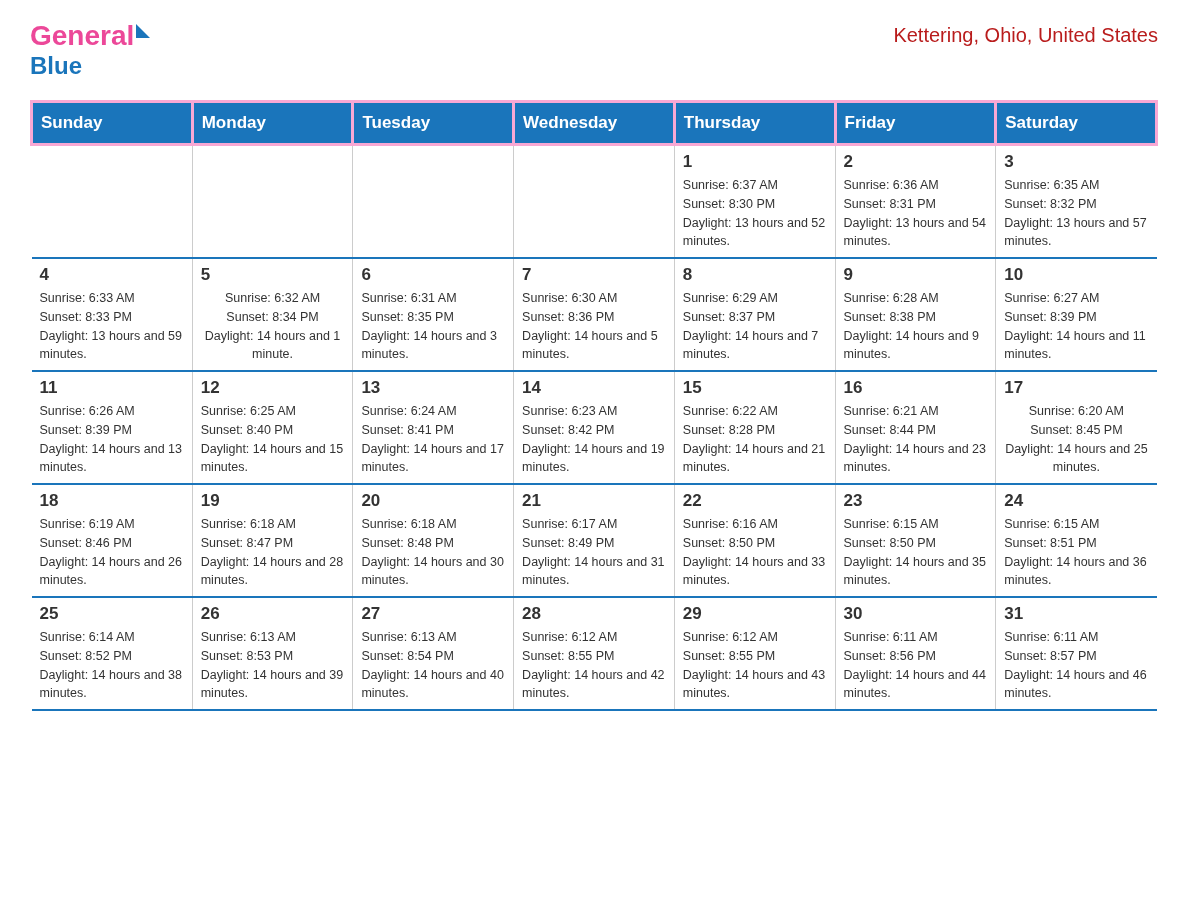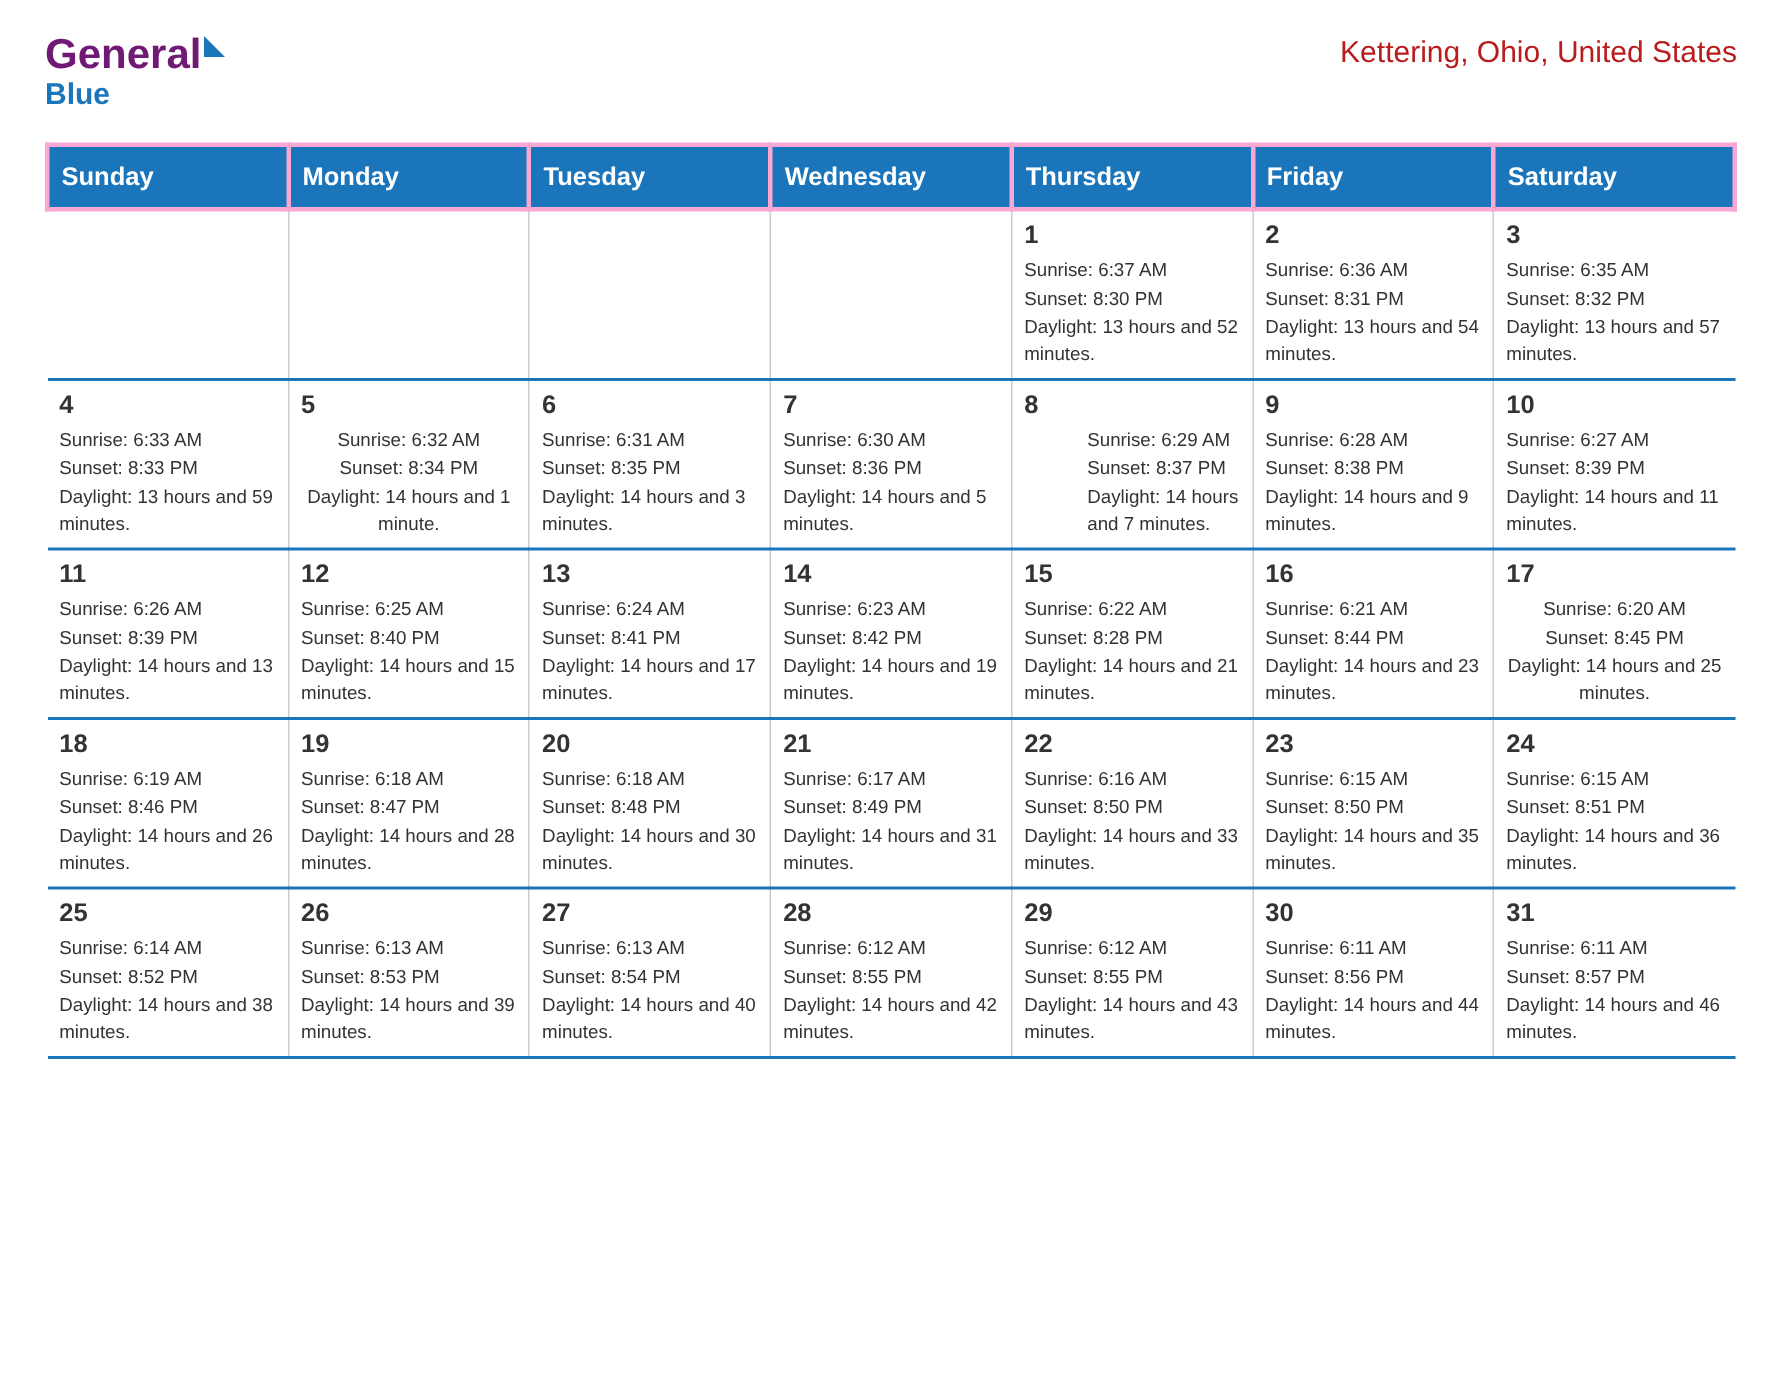--- a/index.html
+++ b/index.html
@@ -13,24 +13,24 @@
     }
     .header {
       display: flex;
       justify-content: space-between;
       align-items: flex-start;
       margin-bottom: 20px;
     }
     .logo-text-general {
       font-size: 28px;
       font-weight: bold;
-      color: #701a75;
+      color: #ec4899;
     }
     .logo-text-blue {
-      font-size: 20px;
+      font-size: 24px;
       font-weight: bold;
       color: #1a75bb;
     }
     .logo-arrow {
       width: 0;
       height: 0;
       border-left: 14px solid #1a75bb;
       border-top: 14px solid transparent;
       border-bottom: 0px solid transparent;
       margin-left: 2px;
@@ -177,21 +177,21 @@
 Daylight: 14 hours and 3 minutes.</div>
         </td>
         <td>
           <span class="day-number">7</span>
           <div class="day-info" style="white-space: pre-line;">Sunrise: 6:30 AM
 Sunset: 8:36 PM
 Daylight: 14 hours and 5 minutes.</div>
         </td>
         <td>
           <span class="day-number">8</span>
-          <div class="day-info" style="white-space: pre-line; margin-left: 42px;">Sunrise: 6:29 AM
+          <div class="day-info" style="white-space: pre-line;">Sunrise: 6:29 AM
 Sunset: 8:37 PM
 Daylight: 14 hours and 7 minutes.</div>
         </td>
         <td>
           <span class="day-number">9</span>
           <div class="day-info" style="white-space: pre-line;">Sunrise: 6:28 AM
 Sunset: 8:38 PM
 Daylight: 14 hours and 9 minutes.</div>
         </td>
         <td>

